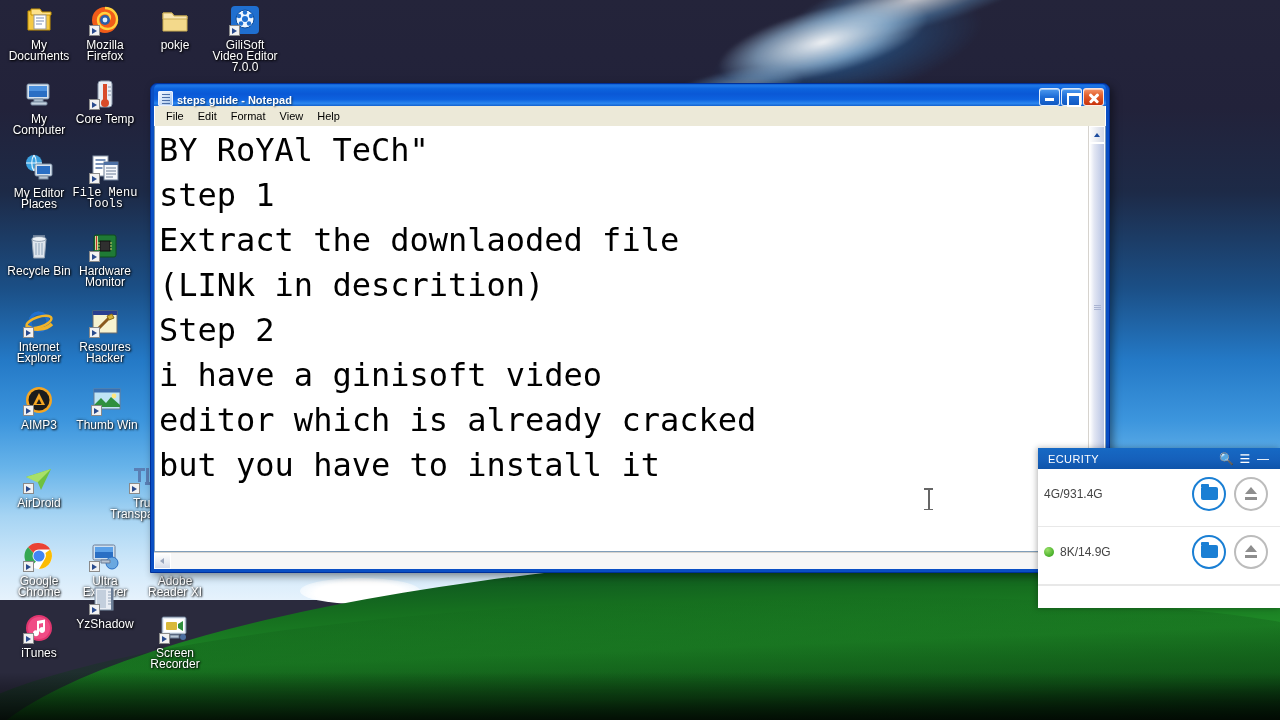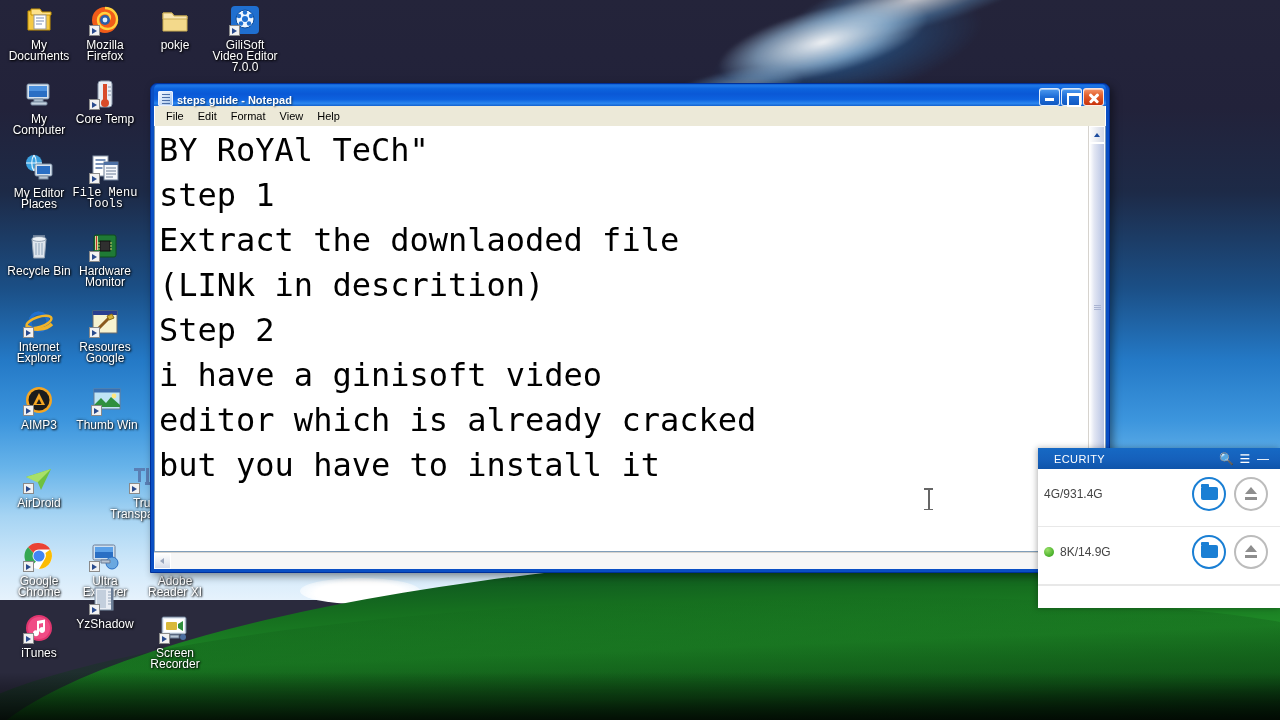--- a/index.html
+++ b/index.html
@@ -248,21 +248,21 @@
   #sidepanel {
     position: absolute; left: 1038px; top: 448px; width: 242px; height: 160px;
     background: #fff;
     box-shadow: -1px 0 6px rgba(0,0,0,.3);
     display: flex; flex-direction: column;
     font-size: 11px; color: #333;
   }
   #sp-header {
     height: 21px; flex: 0 0 21px;
     background: linear-gradient(to bottom,#1669c4 0%,#1560bb 55%,#0f54aa 100%);
-    color: #fff; display: flex; align-items: center; padding: 0 8px 0 16px;
+    color: #fff; display: flex; align-items: center; padding: 0 8px 0 10px;
   }
   #sp-title { font-size: 11px; letter-spacing: .4px; flex: 1 1 auto; white-space: nowrap; }
   .sp-hicon { width: 18px; text-align: center; font-size: 12px; cursor: default; color: #fff; }
   .sp-row {
     flex: 0 0 58px; display: flex; align-items: center;
     border-bottom: 1px solid #e8e8e8; padding: 0 12px 8px 6px; position: relative;
   }
   .sp-dot {
     width: 10px; height: 10px; border-radius: 50%;
     background: radial-gradient(circle at 35% 30%, #9ae06a 0%, #49b02a 70%, #2d7a18 100%);
@@ -430,21 +430,21 @@
           </svg><span class="shortcut-arrow"></span></div>
         <span class="icon-label">Internet Explorer</span>
       </div>
       <div class="icon-cell" style="left: 70px; top: 306px;">
         <div class="icon-art"><svg width="32" height="32" viewBox="0 0 32 32">
             <rect x="4" y="5" width="24" height="22" fill="#f7f3d0" stroke="#6b6b6b"></rect>
             <rect x="4" y="5" width="24" height="4" fill="#2a3f8f"></rect>
             <path d="M10 22l10-10" stroke="#8a5a1e" stroke-width="3"></path>
             <path d="M18 10l5-2 2 4-5 2z" fill="#d7b43a" stroke="#8a6a13"></path>
           </svg><span class="shortcut-arrow"></span></div>
-        <span class="icon-label">Resoures Google</span>
+        <span class="icon-label">Resoures Hacker</span>
       </div>
       <div class="icon-cell" style="left: 4px; top: 384px;">
         <div class="icon-art"><svg width="32" height="32" viewBox="0 0 32 32">
             <circle cx="16" cy="16" r="13" fill="#f5a623"></circle>
             <circle cx="16" cy="16" r="10.5" fill="#1c1c1c"></circle>
             <path d="M16 9l6 12H10z" fill="#f5a623"></path>
             <path d="M16 15l2.6 5h-5.2z" fill="#1c1c1c"></path>
           </svg><span class="shortcut-arrow"></span></div>
         <span class="icon-label">AIMP3</span>
       </div>

